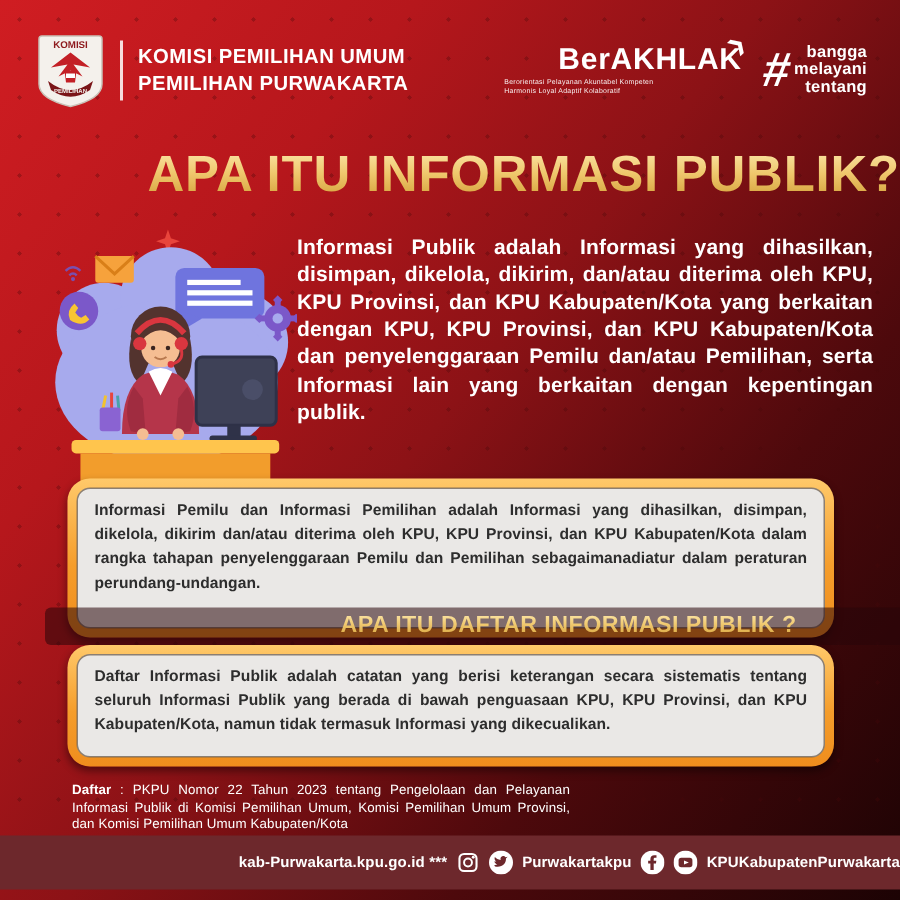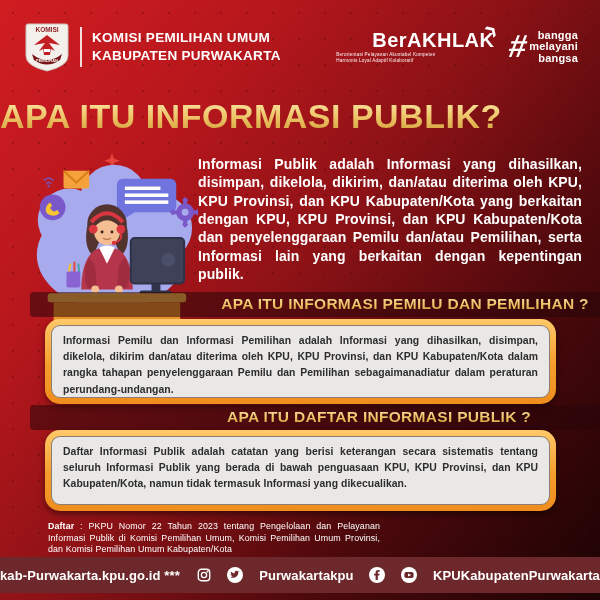--- a/index.html
+++ b/index.html
@@ -31,21 +31,21 @@
   .bangga-hash { font-weight:800; font-size:32px; transform:skewX(-10deg); line-height:.8; }
   .bangga-lines { font-weight:800; font-size:11px; line-height:1.02; letter-spacing:.2px;text-align:right; }
 
   
   .gold {
     color:#e9c466;
     background:linear-gradient(180deg,#fdeab0 0%, #efc76c 48%, #cf9a31 100%);
     -webkit-background-clip:text; background-clip:text; -webkit-text-fill-color:transparent;
   }
 
-  .main-title { position:absolute; top:97px; left:0; width:600px; text-align:left;
+  .main-title { position:absolute; top:97px; left:0; width:600px; text-align:right;
     font-weight:800; font-size:34px; letter-spacing:.5px; }
 
   
   .intro-row { position:absolute; top:150px; left:20px; right:18px; display:flex; }
   .illus-wrap { width:178px; flex:0 0 178px; position:relative; height:170px; }
   .illus-wrap svg { position:absolute; top:0; left:0; }
   .intro-text { flex:1; font-weight:bold; font-size:14px; line-height:1.31;
     text-align:justify; padding-top:5px; letter-spacing:.1px; }
 
   
@@ -59,32 +59,32 @@
   #band2 .band-text { padding-left:128px; }
 
   
   .info-box { position:absolute; left:45px; right:44px; border-radius:15px;
     background:linear-gradient(180deg,#ffc96a 0%, #f59d2b 55%, #ef8d1d 100%);
     padding:6px; box-shadow:0 3px 6px rgba(0,0,0,.45); }
   .info-inner { background:#eae8e6; border-radius:9px; height:100%;
     border:1px solid rgba(60,40,20,.55);
     padding:7px 11px; color:#2d2d2d; font-weight:bold; font-size:10.4px;
     line-height:1.56; text-align:justify; letter-spacing:.05px; }
-  #box1 { top:319px; height:85px; }
+  #box1 { top:319px; height:106px; }
   #box2 { top:430px; height:81px; }
 
   
   .source { position:absolute; top:521px; left:48px; width:332px;
     font-size:8.9px; line-height:1.3; text-align:justify; letter-spacing:.1px; }
   .source b { font-weight:bold; }
 
   
   .footer-bar { position:absolute; top:557px; left:0; width:600px; height:36px;
-    background:#6d282c; display:flex; align-items:center; justify-content:space-between; gap:6px;
-    font-size:13px; font-weight:bold; letter-spacing:.1px; }
+    background:#6d282c; display:flex; align-items:center; justify-content:flex-end; gap:6px;
+    font-size:10px; font-weight:bold; letter-spacing:.1px; }
   .sicon { display:inline-flex; width:16px; height:16px; align-items:center; justify-content:center; }
 
   
   .kpu-logo { width:46px; height:52px; }
 </style>
 </head>
 <body>
 
 <div class="poster">
 
@@ -97,39 +97,39 @@
           <path d="M23 14 L10 24 L21 22 L15 30 L23 26 L31 30 L25 22 L36 24 Z"></path>
           <path d="M19 26 h8 l-1 8 h-6 z" fill="#c32026"></path>
           <path d="M20 28 h6 v3 h-6 z" fill="#ffffff"></path>
         </g>
         <path d="M8 33 q15 12 30 0 l-2 6 q-13 9 -26 0 z" fill="#7a1518"></path>
         <text x="23" y="41" font-size="4" font-weight="bold" fill="#f4f1ec" text-anchor="middle">PEMILIHAN</text>
       </svg>
       <div class="org-divider"></div>
       <div class="org-name">
         <div>KOMISI PEMILIHAN UMUM</div>
-        <div>KABUPATEN PURWAKARTA</div>
+        <div>PEMILIHAN PURWAKARTA</div>
       </div>
     </div>
 
     <div class="brand-right">
       <div class="berakhlak">
         <span class="berakhlak-arrow">❯</span>
         <div class="berakhlak-title">BerAKHLAK</div>
         <div class="berakhlak-sub">
           <div>Berorientasi Pelayanan Akuntabel Kompeten</div>
           <div>Harmonis Loyal Adaptif Kolaboratif</div>
         </div>
       </div>
       <div class="bangga">
         <span class="bangga-hash">#</span>
         <span class="bangga-lines">
           <div>bangga</div>
           <div>melayani</div>
-          <div>bangsa</div>
+          <div>tentang</div>
         </span>
       </div>
     </div>
   </div>
 
   <div class="main-title gold">APA ITU INFORMASI PUBLIK?</div>
 
   <div class="intro-row">
     <div class="illus-wrap">
       <svg width="178" height="172" viewBox="0 0 180 172">
@@ -211,23 +211,20 @@
           <rect x="47" y="122" width="14" height="16" rx="2" fill="#8a63d2"></rect>
         </g>
 
         <rect x="28" y="144" width="140" height="9" rx="3" fill="#ffc54d"></rect>
         <rect x="34" y="153" width="128" height="19" fill="#f29d2c"></rect>
       </svg>
     </div>
     <div class="intro-text">Informasi Publik adalah Informasi yang dihasilkan, disimpan, dikelola, dikirim, dan/atau diterima oleh KPU, KPU Provinsi, dan KPU Kabupaten/Kota yang berkaitan dengan KPU, KPU Provinsi, dan KPU Kabupaten/Kota dan penyelenggaraan Pemilu dan/atau Pemilihan, serta Informasi lain yang berkaitan dengan kepentingan publik.</div>
   </div>
 
-  <div class="band" id="band1">
-    <div class="band-text gold">APA ITU INFORMASI PEMILU DAN PEMILIHAN ?</div>
-  </div>
   <div class="info-box" id="box1">
     <div class="info-inner">Informasi Pemilu dan Informasi Pemilihan adalah Informasi yang dihasilkan, disimpan, dikelola, dikirim dan/atau diterima oleh KPU, KPU Provinsi, dan KPU Kabupaten/Kota dalam rangka tahapan penyelenggaraan Pemilu dan Pemilihan sebagaimanadiatur dalam peraturan perundang-undangan.</div>
   </div>
 
   <div class="band" id="band2">
     <div class="band-text gold">APA ITU DAFTAR INFORMASI PUBLIK ?</div>
   </div>
   <div class="info-box" id="box2">
     <div class="info-inner">Daftar Informasi Publik adalah catatan yang berisi keterangan secara sistematis tentang seluruh Informasi Publik yang berada di bawah penguasaan KPU, KPU Provinsi, dan KPU Kabupaten/Kota, namun tidak termasuk Informasi yang dikecualikan.</div>
   </div>

